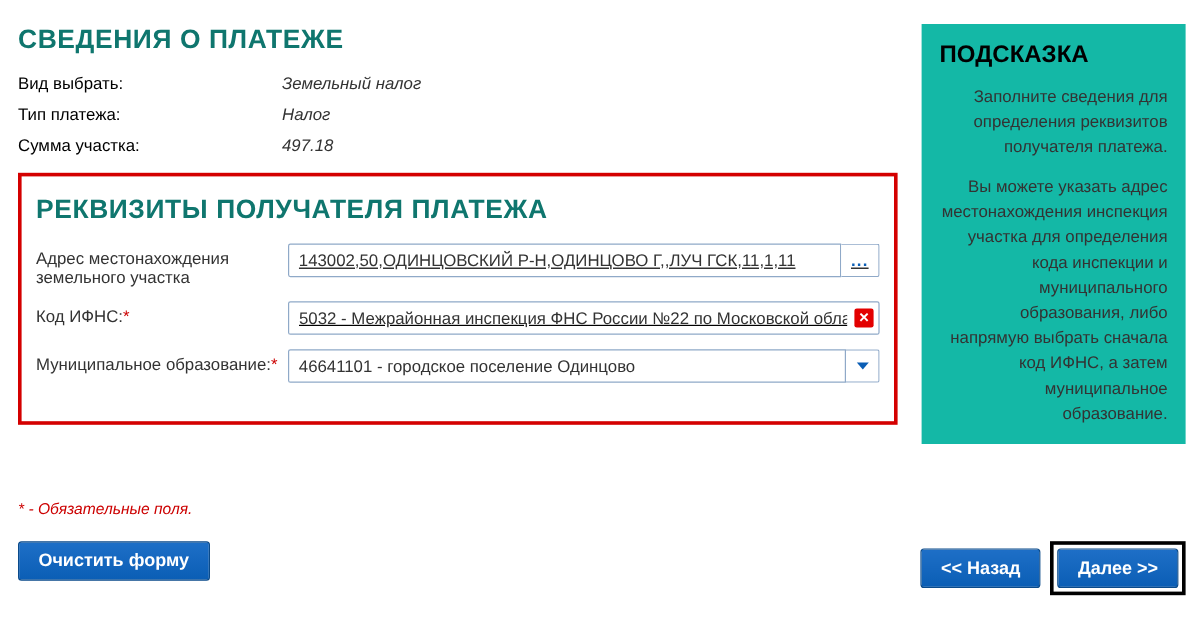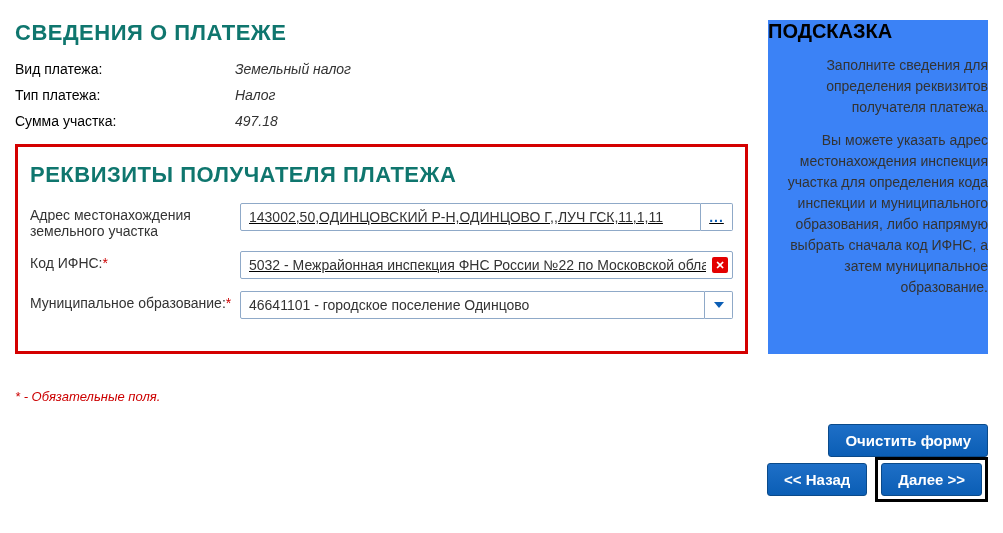--- a/index.html
+++ b/index.html
@@ -15,21 +15,22 @@
     }
     .main-wrapper {
       display: flex;
       gap: 20px;
     }
     .left-column {
       flex: 1;
     }
     .right-column {
       width: 220px;
-      background: #3b82f6;
+      background: #14b8a6;
+      padding: 15px;
     }
     .section-title {
       font-family: 'Arial Narrow', Arial, sans-serif;
       font-weight: bold;
       font-size: 22px;
       text-transform: uppercase;
       letter-spacing: 0.5px;
       margin-bottom: 15px;
       color: #0f766e;
     }
@@ -155,33 +156,32 @@
     .hint-text {
       font-size: 14px;
       color: #333;
       line-height: 1.5;
       text-align: right;
     }
     .hint-p1 {
       margin-bottom: 12px;
     }
     .bottom-area {
-      margin-top: 35px;
+      margin-top: 46px;
     }
     .req-note {
       font-size: 13px;
       font-style: italic;
       color: #c00;
       margin-bottom: 20px;
     }
     .button-row {
       display: flex;
       justify-content: space-between;
-      align-items: flex-end;
-      flex-direction: column;
+      align-items: flex-start;
     }
     .btn {
       background: linear-gradient(#1e6fc7, #0b5eb5);
       color: #fff;
       border: 1px solid #0a4a8a;
       padding: 7px 16px;
       font-size: 15px;
       font-weight: bold;
       border-radius: 3px;
       cursor: pointer;
@@ -197,21 +197,21 @@
       display: inline-block;
     }
   </style>
 </head>
 <body>
 
 <div class="main-wrapper">
   <div class="left-column">
     <h2 class="section-title">СВЕДЕНИЯ О ПЛАТЕЖЕ</h2>
     <div class="info-row">
-      <div class="info-label">Вид платежа:</div>
+      <div class="info-label">Вид выбрать:</div>
       <div class="info-value">Земельный налог</div>
     </div>
     <div class="info-row">
       <div class="info-label">Тип платежа:</div>
       <div class="info-value">Налог</div>
     </div>
     <div class="info-row">
       <div class="info-label">Сумма участка:</div>
       <div class="info-value">497.18</div>
     </div>

